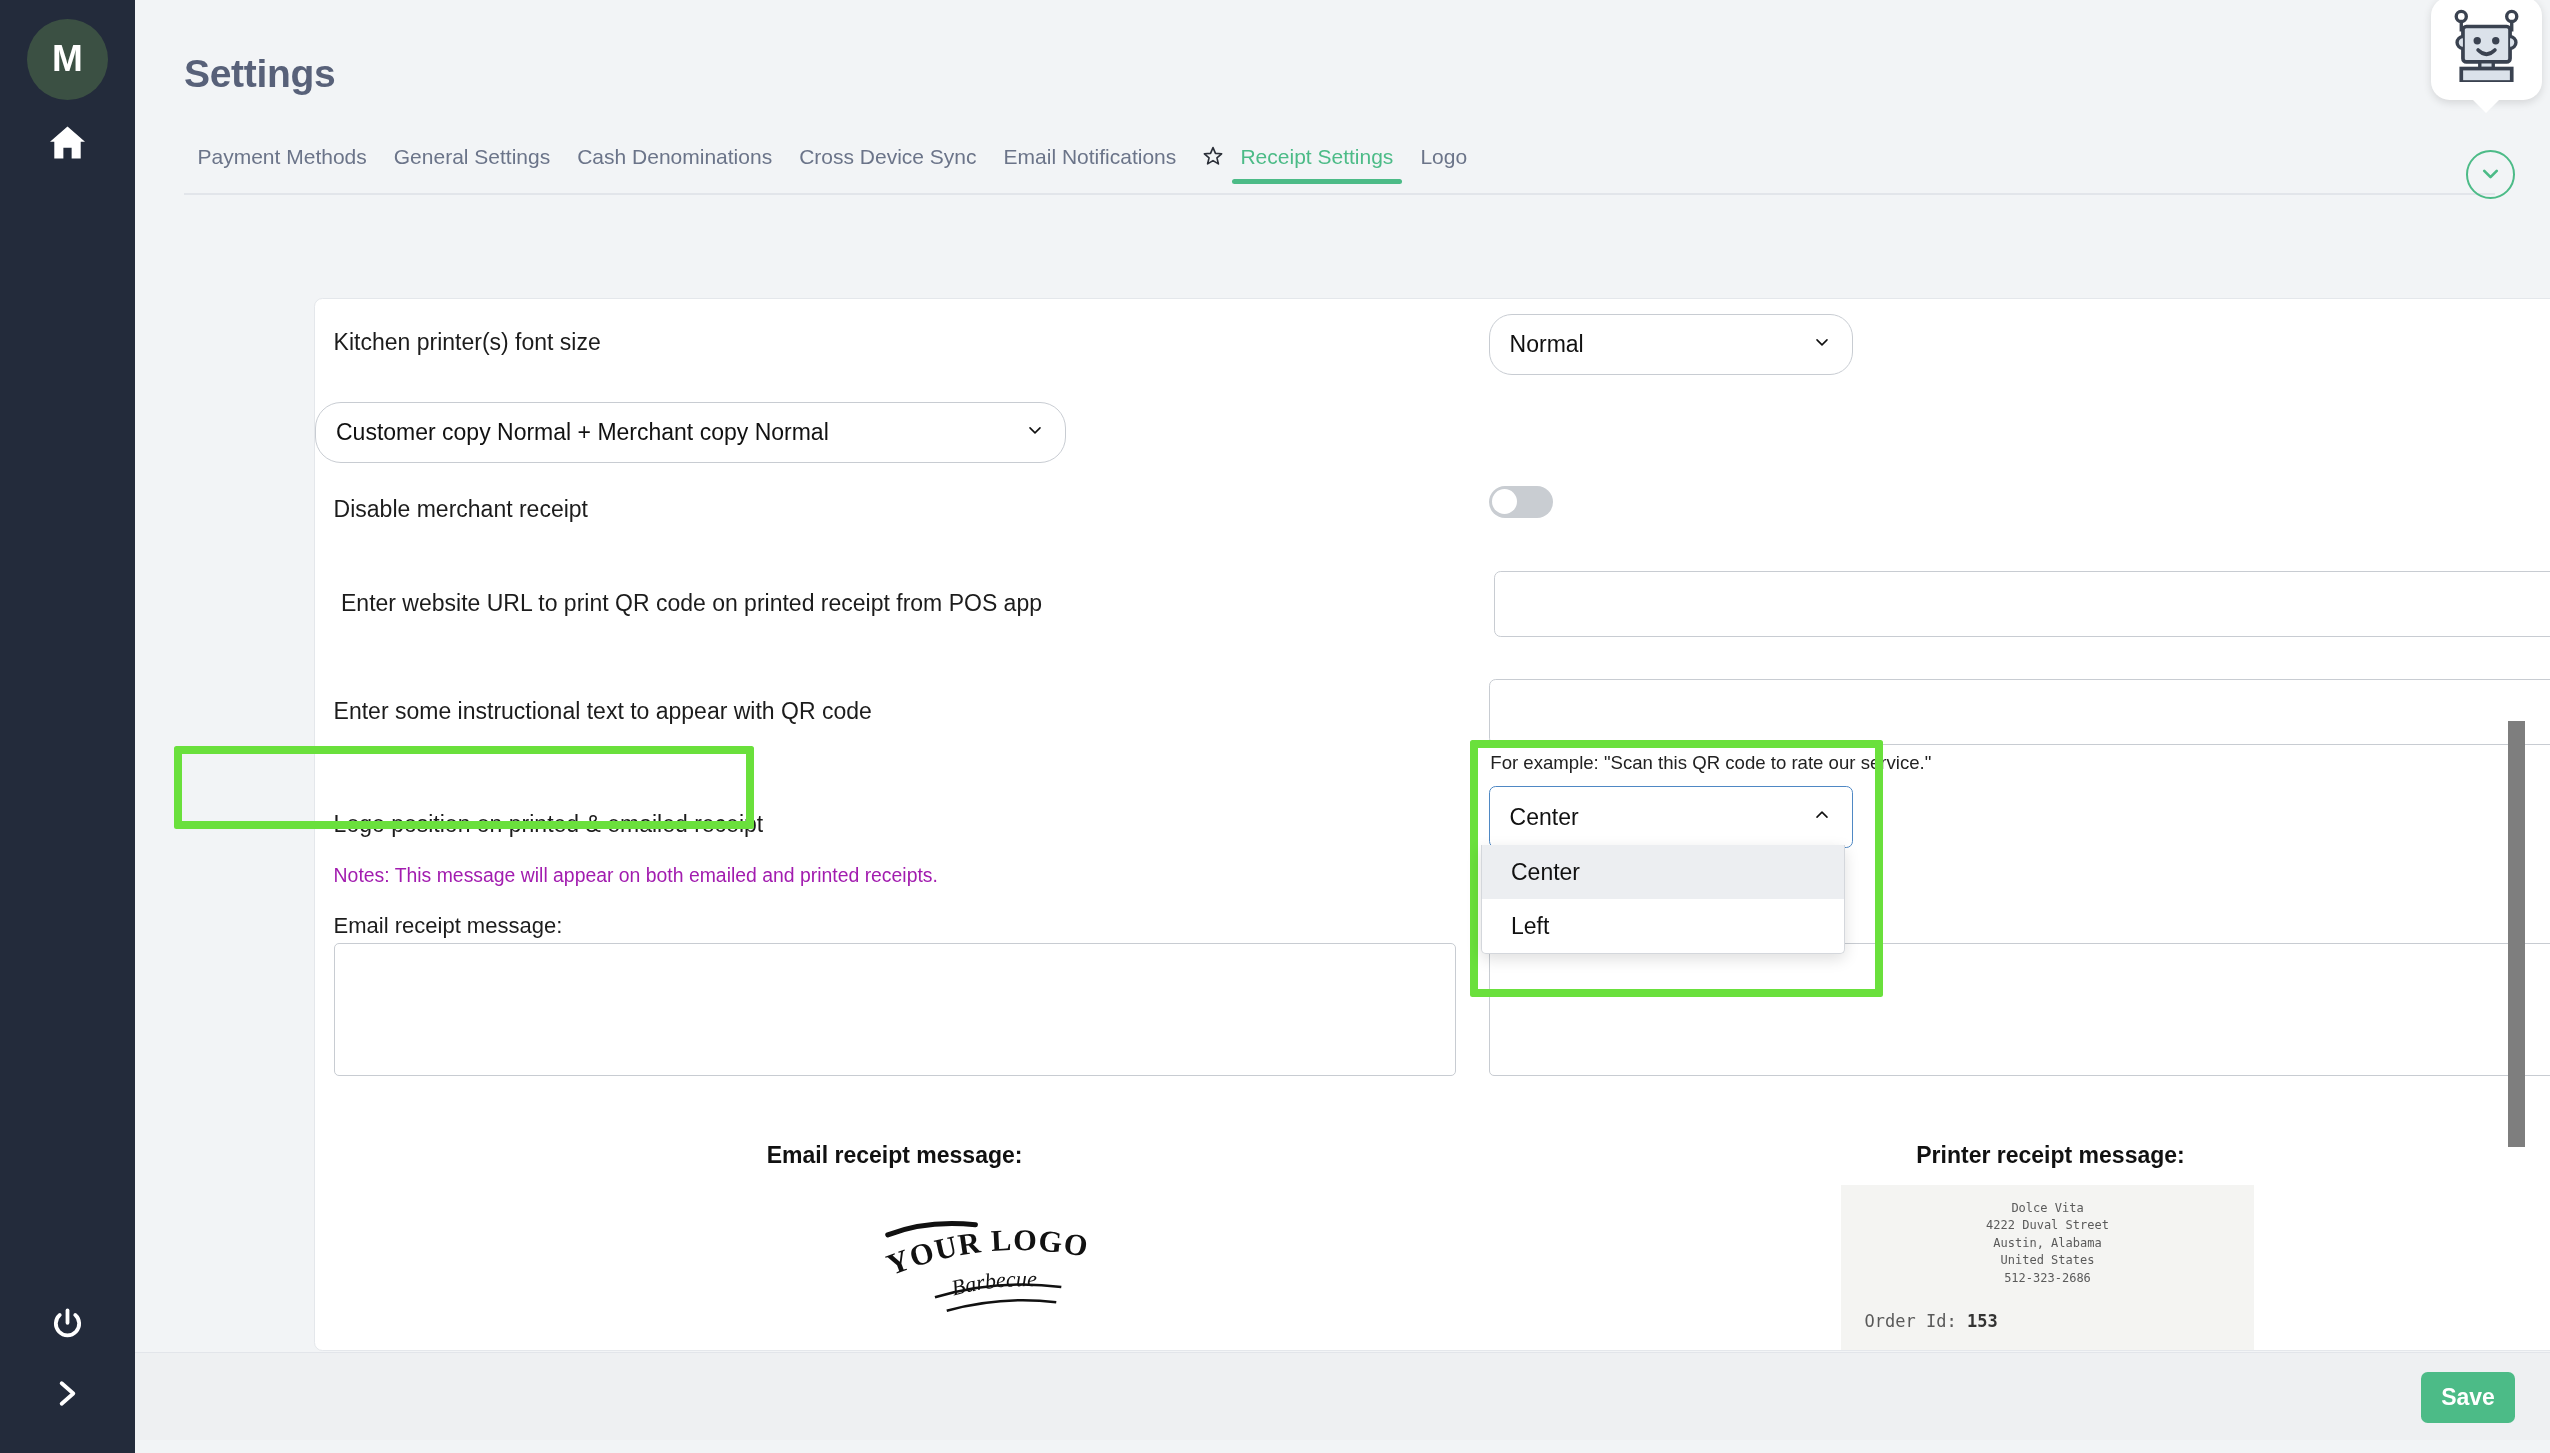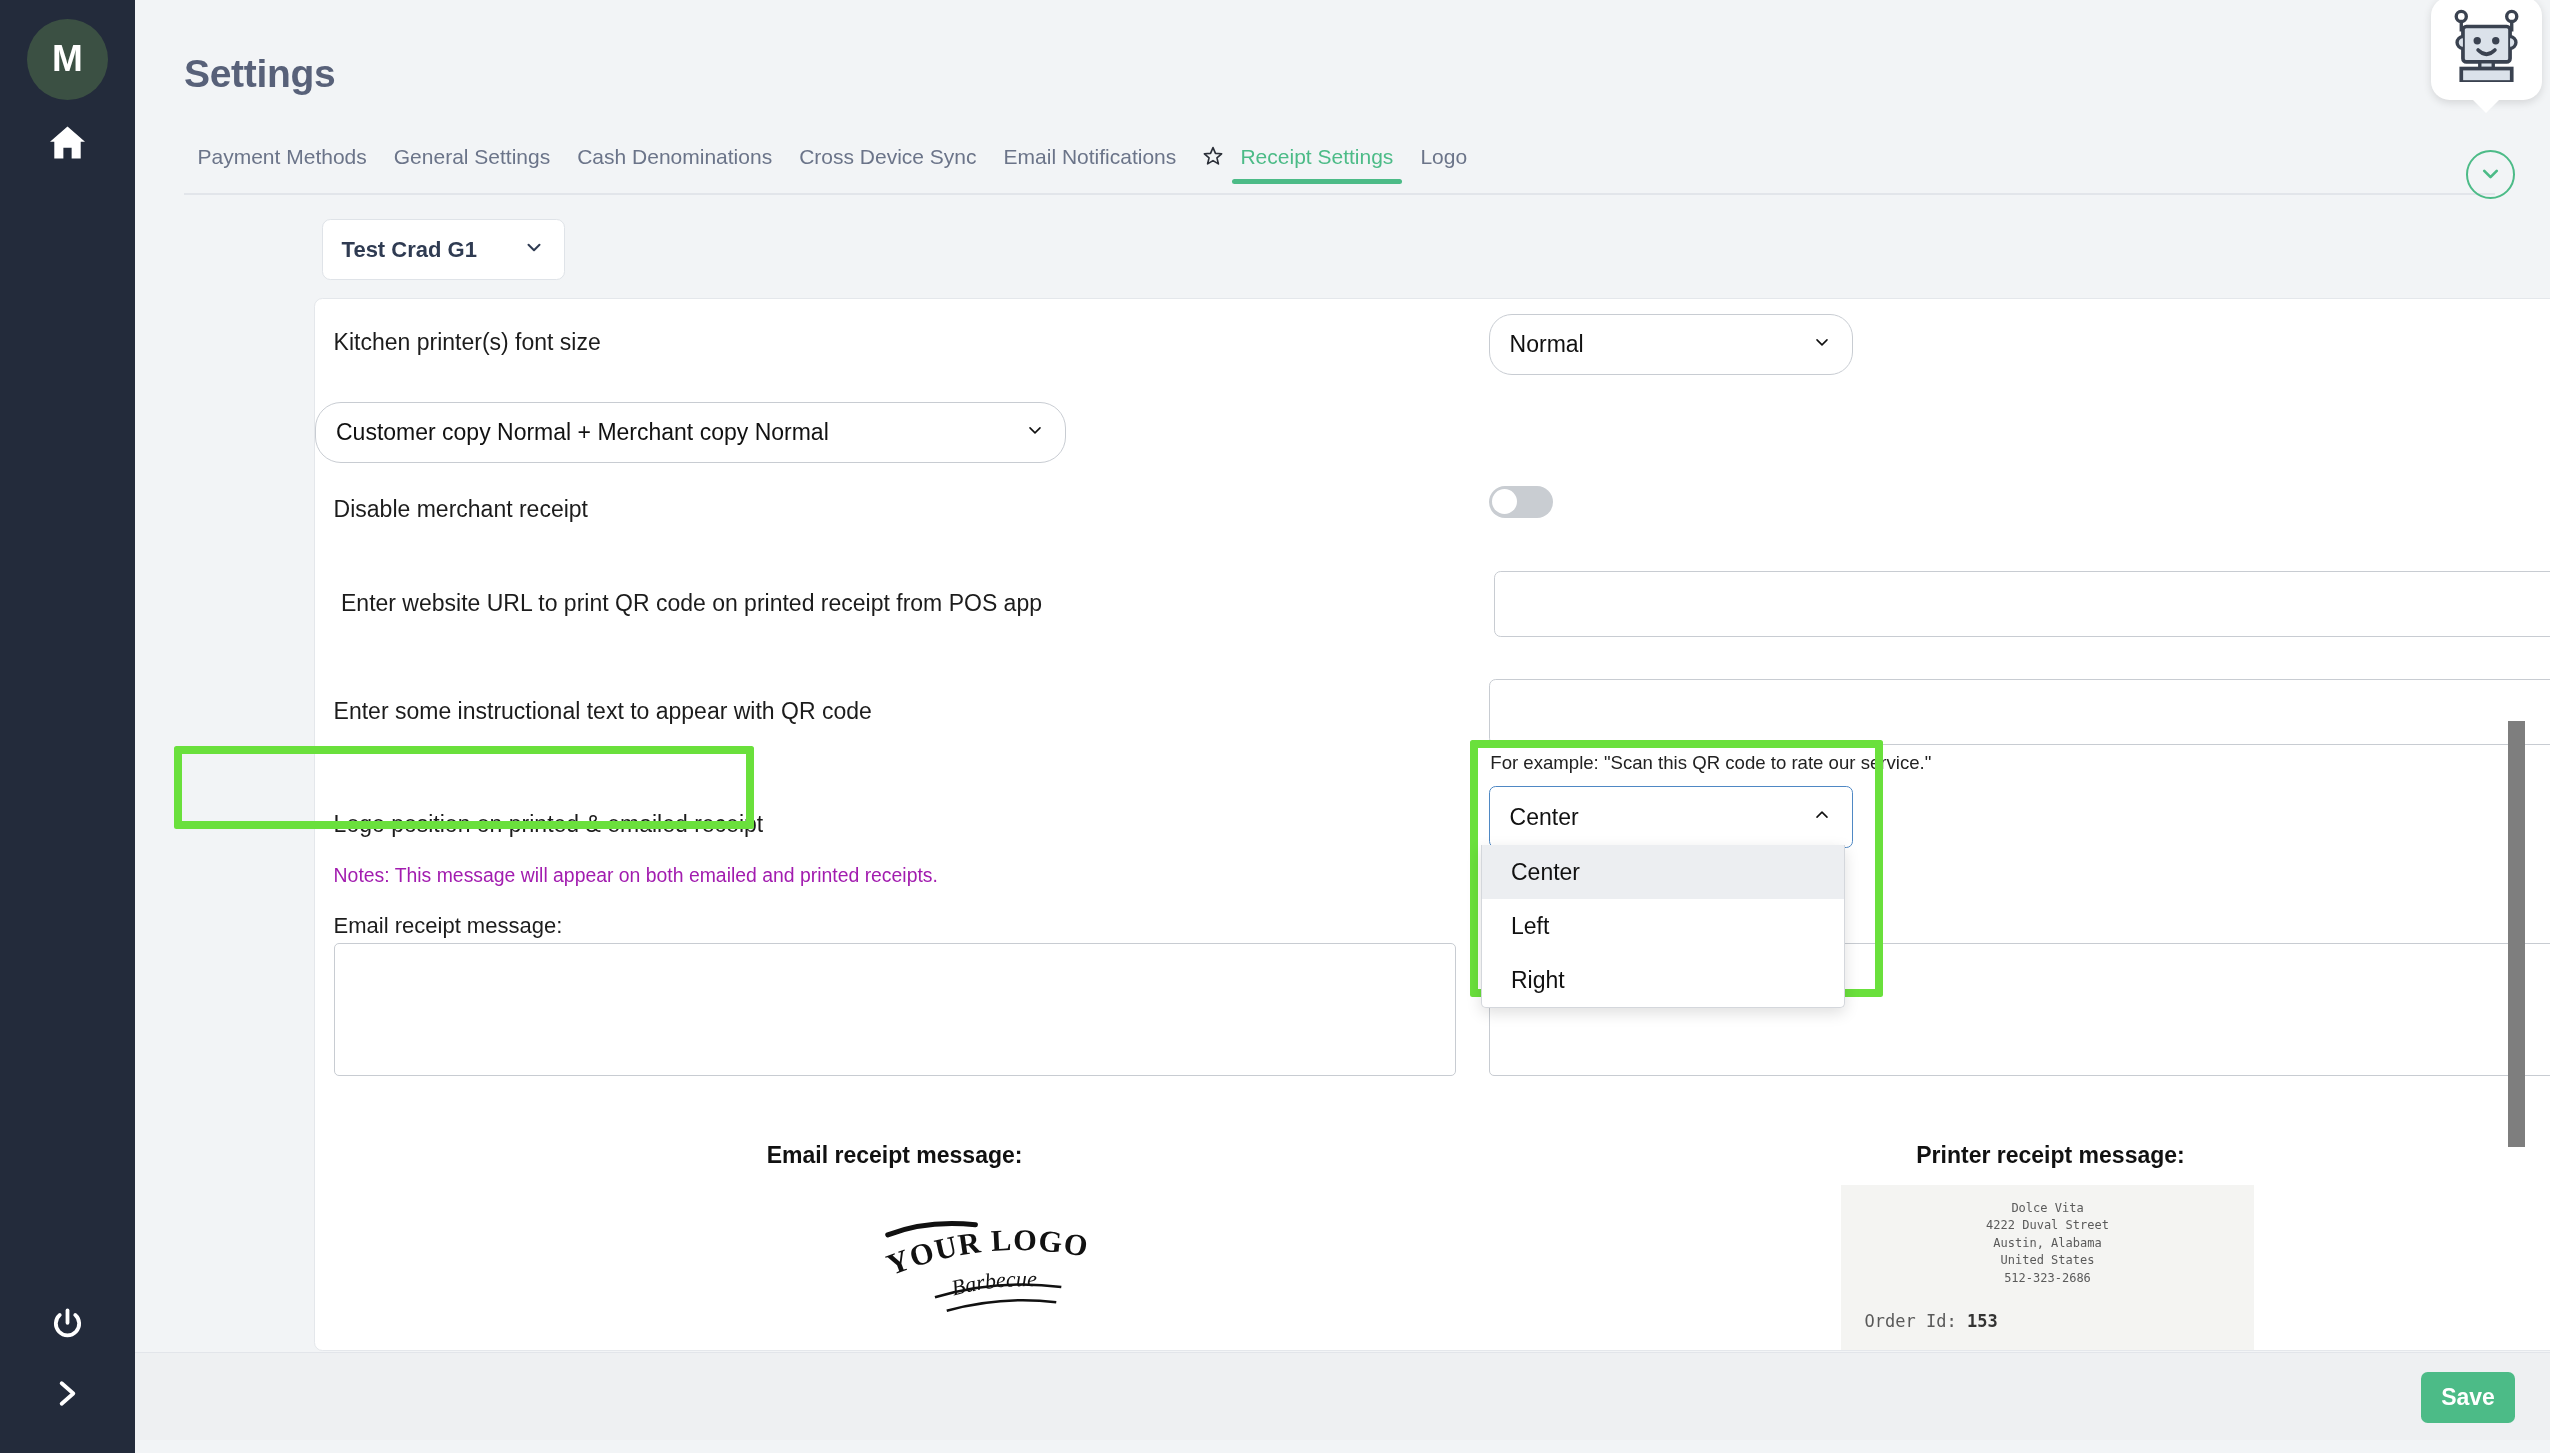--- a/index.html
+++ b/index.html
@@ -268,28 +268,20 @@
     <div class="tabs-underline"></div>
 
     <div class="round-chevron">
       <span>
         <svg width="25" height="25" viewBox="0 0 24 24" fill="none" stroke="#4cbb87" stroke-width="2.6" stroke-linecap="round" stroke-linejoin="round">
           <path d="M6 9.5 L12 15.5 L18 9.5"></path>
         </svg>
       </span>
     </div>
 
-    <div class="store-select">
-      <span>Test Crad G1</span>
-      <span>
-        <svg width="22" height="22" viewBox="0 0 24 24" fill="none" stroke="#2f3b52" stroke-width="2.2" stroke-linecap="round" stroke-linejoin="round">
-          <path d="M6 9.5 L12 15.5 L18 9.5"></path>
-        </svg>
-      </span>
-    </div>
 
     <div class="card">
 
       <div class="row" style="top:15px;">
         <div class="lbl" style="margin-left:18.6px; width:1155px; padding-top:15px;">Kitchen printer(s) font size</div>
         <div class="ctl-select" style="width:364px; height:61px;border-radius:23px;">
           <span>Normal</span>
           <span>
             <svg width="20" height="20" viewBox="0 0 24 24" fill="none" stroke="#111" stroke-width="1.9" stroke-linecap="round" stroke-linejoin="round">
                 <path d="M6 9.5 L12 15.5 L18 9.5"></path>
@@ -382,21 +374,20 @@
           <b>153</b>
         </div>
 
       </div>
 
     </div>
 
     <div class="dd-menu" style="left:1346px; top:845px; width:364px;">
       <div class="dd-item sel">Center</div>
       <div class="dd-item">Left</div>
-      <div class="dd-item">Right</div>
     </div>
 
     <div class="hl-outline" style="left:39px; top:746px; width:580px; height:83px;"></div>
     <div class="hl-outline" style="left:1335px; top:740px; width:413px; height:257px;"></div>
 
     <div class="scrollbar-track"></div>
     <div class="scrollbar-thumb"></div>
 
     <div class="assistant">
       <div class="bub"></div>

